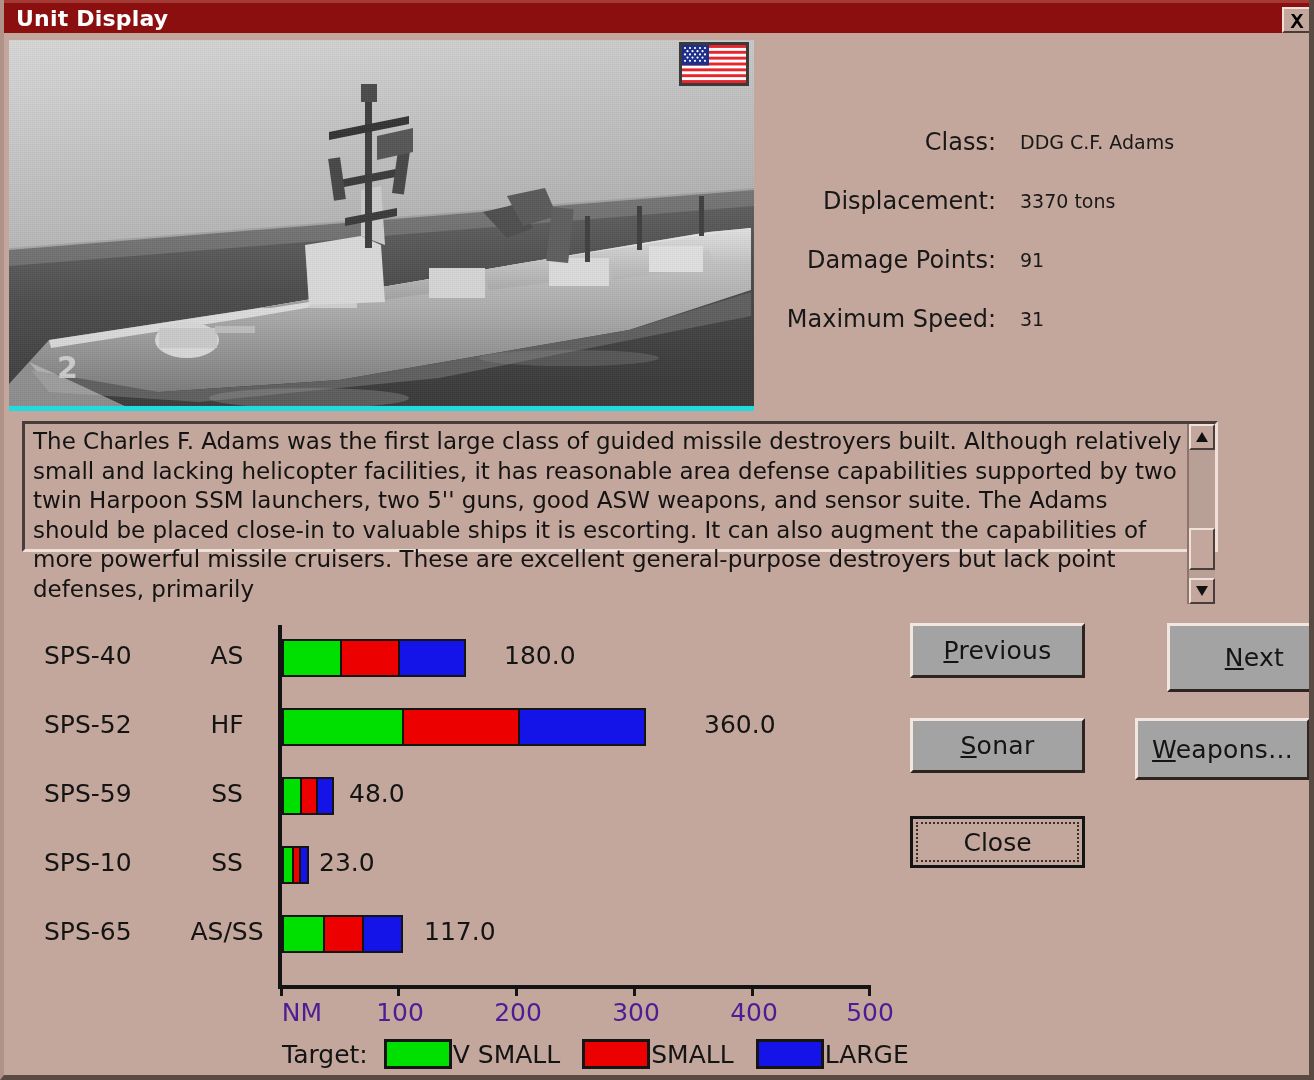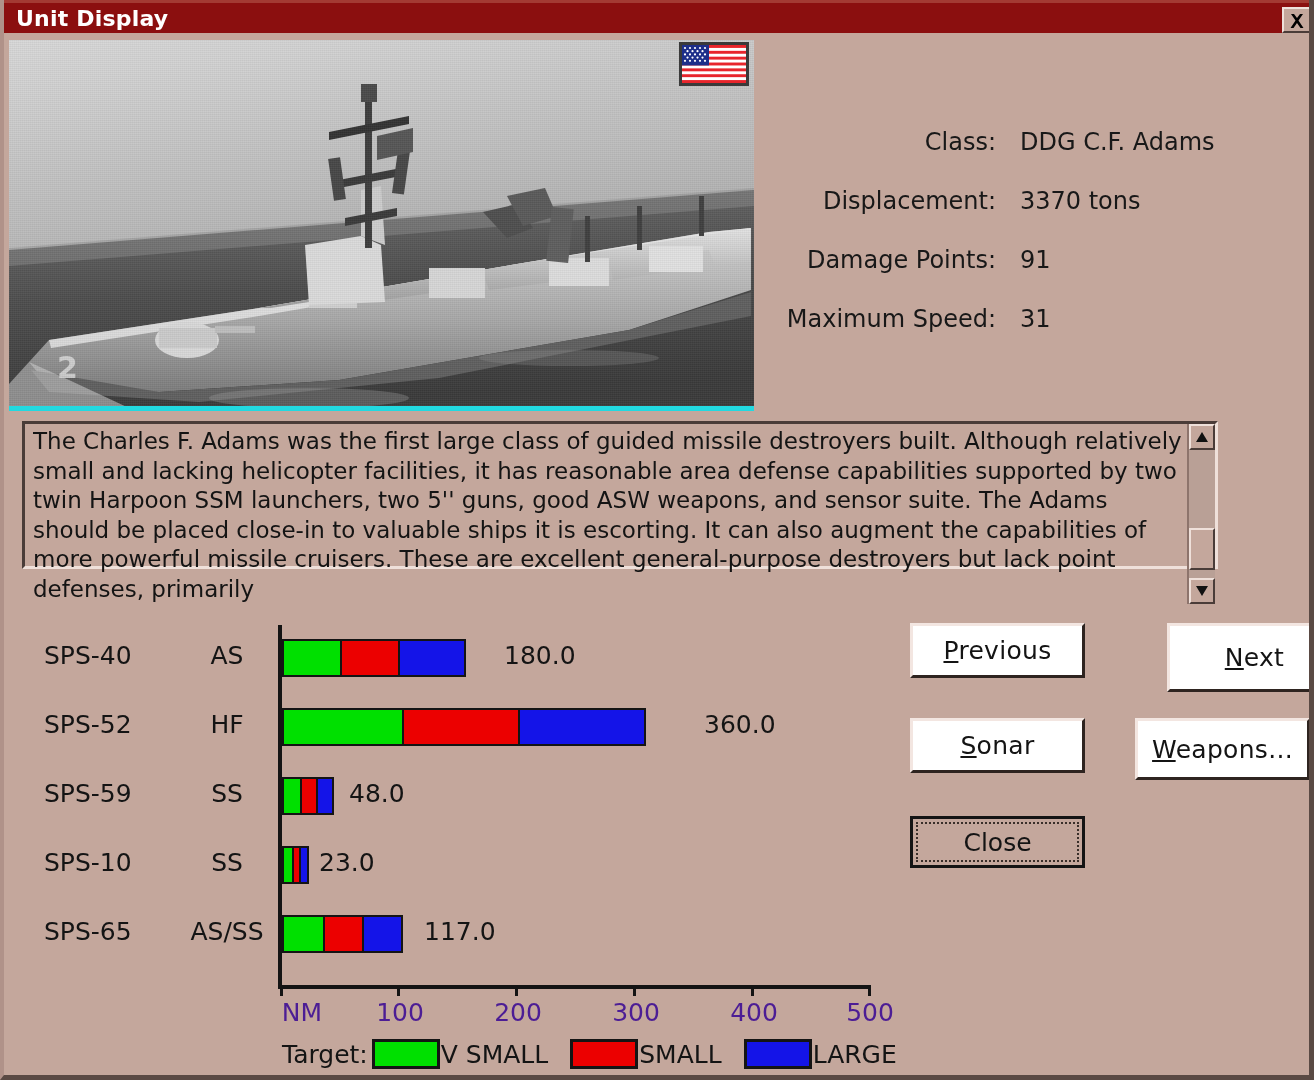--- a/index.html
+++ b/index.html
@@ -119,33 +119,33 @@
   .spec-label {
     width: 222px;
     text-align: right;
     font-size: 24px;
     color: #181818;
     font-family: "DejaVu Sans", sans-serif;
     white-space: nowrap;
   }
   .spec-value {
     margin-left: 24px;
-    font-size: 24px;
+    font-size: 19px;
     color: #181818;
     font-family: "DejaVu Sans", sans-serif;
     white-space: nowrap;
   }
 
   
   .desc-frame {
     position: absolute;
     left: 18px;
     top: 421px;
     width: 1196px;
-    height: 148px;
+    height: 131px;
     background: #c4a79c;
     box-sizing: border-box;
     border-top: 3px solid #4a3c38;
     border-left: 3px solid #4a3c38;
     border-right: 3px solid #efe0da;
     border-bottom: 3px solid #efe0da;
   }
   .desc-text {
     position: absolute;
     left: 8px;
@@ -293,42 +293,42 @@
     left: 278px;
     top: 420px;
     display: flex;
     align-items: center;
     height: 38px;
   }
   .legend-title {
     font-size: 25px;
     color: #141414;
     font-family: "DejaVu Sans", sans-serif;
-    margin-right: 4px;
+    margin-right: 16px;
     white-space: nowrap;
   }
   .legend-item { display: flex; align-items: center; margin-right: 22px; }
   .legend-swatch {
     width: 68px;
     height: 30px;
     border: 3px solid #141414;
     box-sizing: border-box;
   }
   .legend-label {
     font-size: 25px;
     color: #141414;
     font-family: "DejaVu Sans", sans-serif;
     margin-left: 1px;
     white-space: nowrap;
   }
 
   
   .btn {
     position: absolute;
-    background: #ffffff;
+    background: #a3a3a3;
     border-top: 3px solid #f3e6e1;
     border-left: 3px solid #f3e6e1;
     border-right: 3px solid #2e2420;
     border-bottom: 3px solid #2e2420;
     box-sizing: border-box;
     font-size: 25px;
     color: #141414;
     font-family: "DejaVu Sans", sans-serif;
     cursor: pointer;
     padding: 14px;

